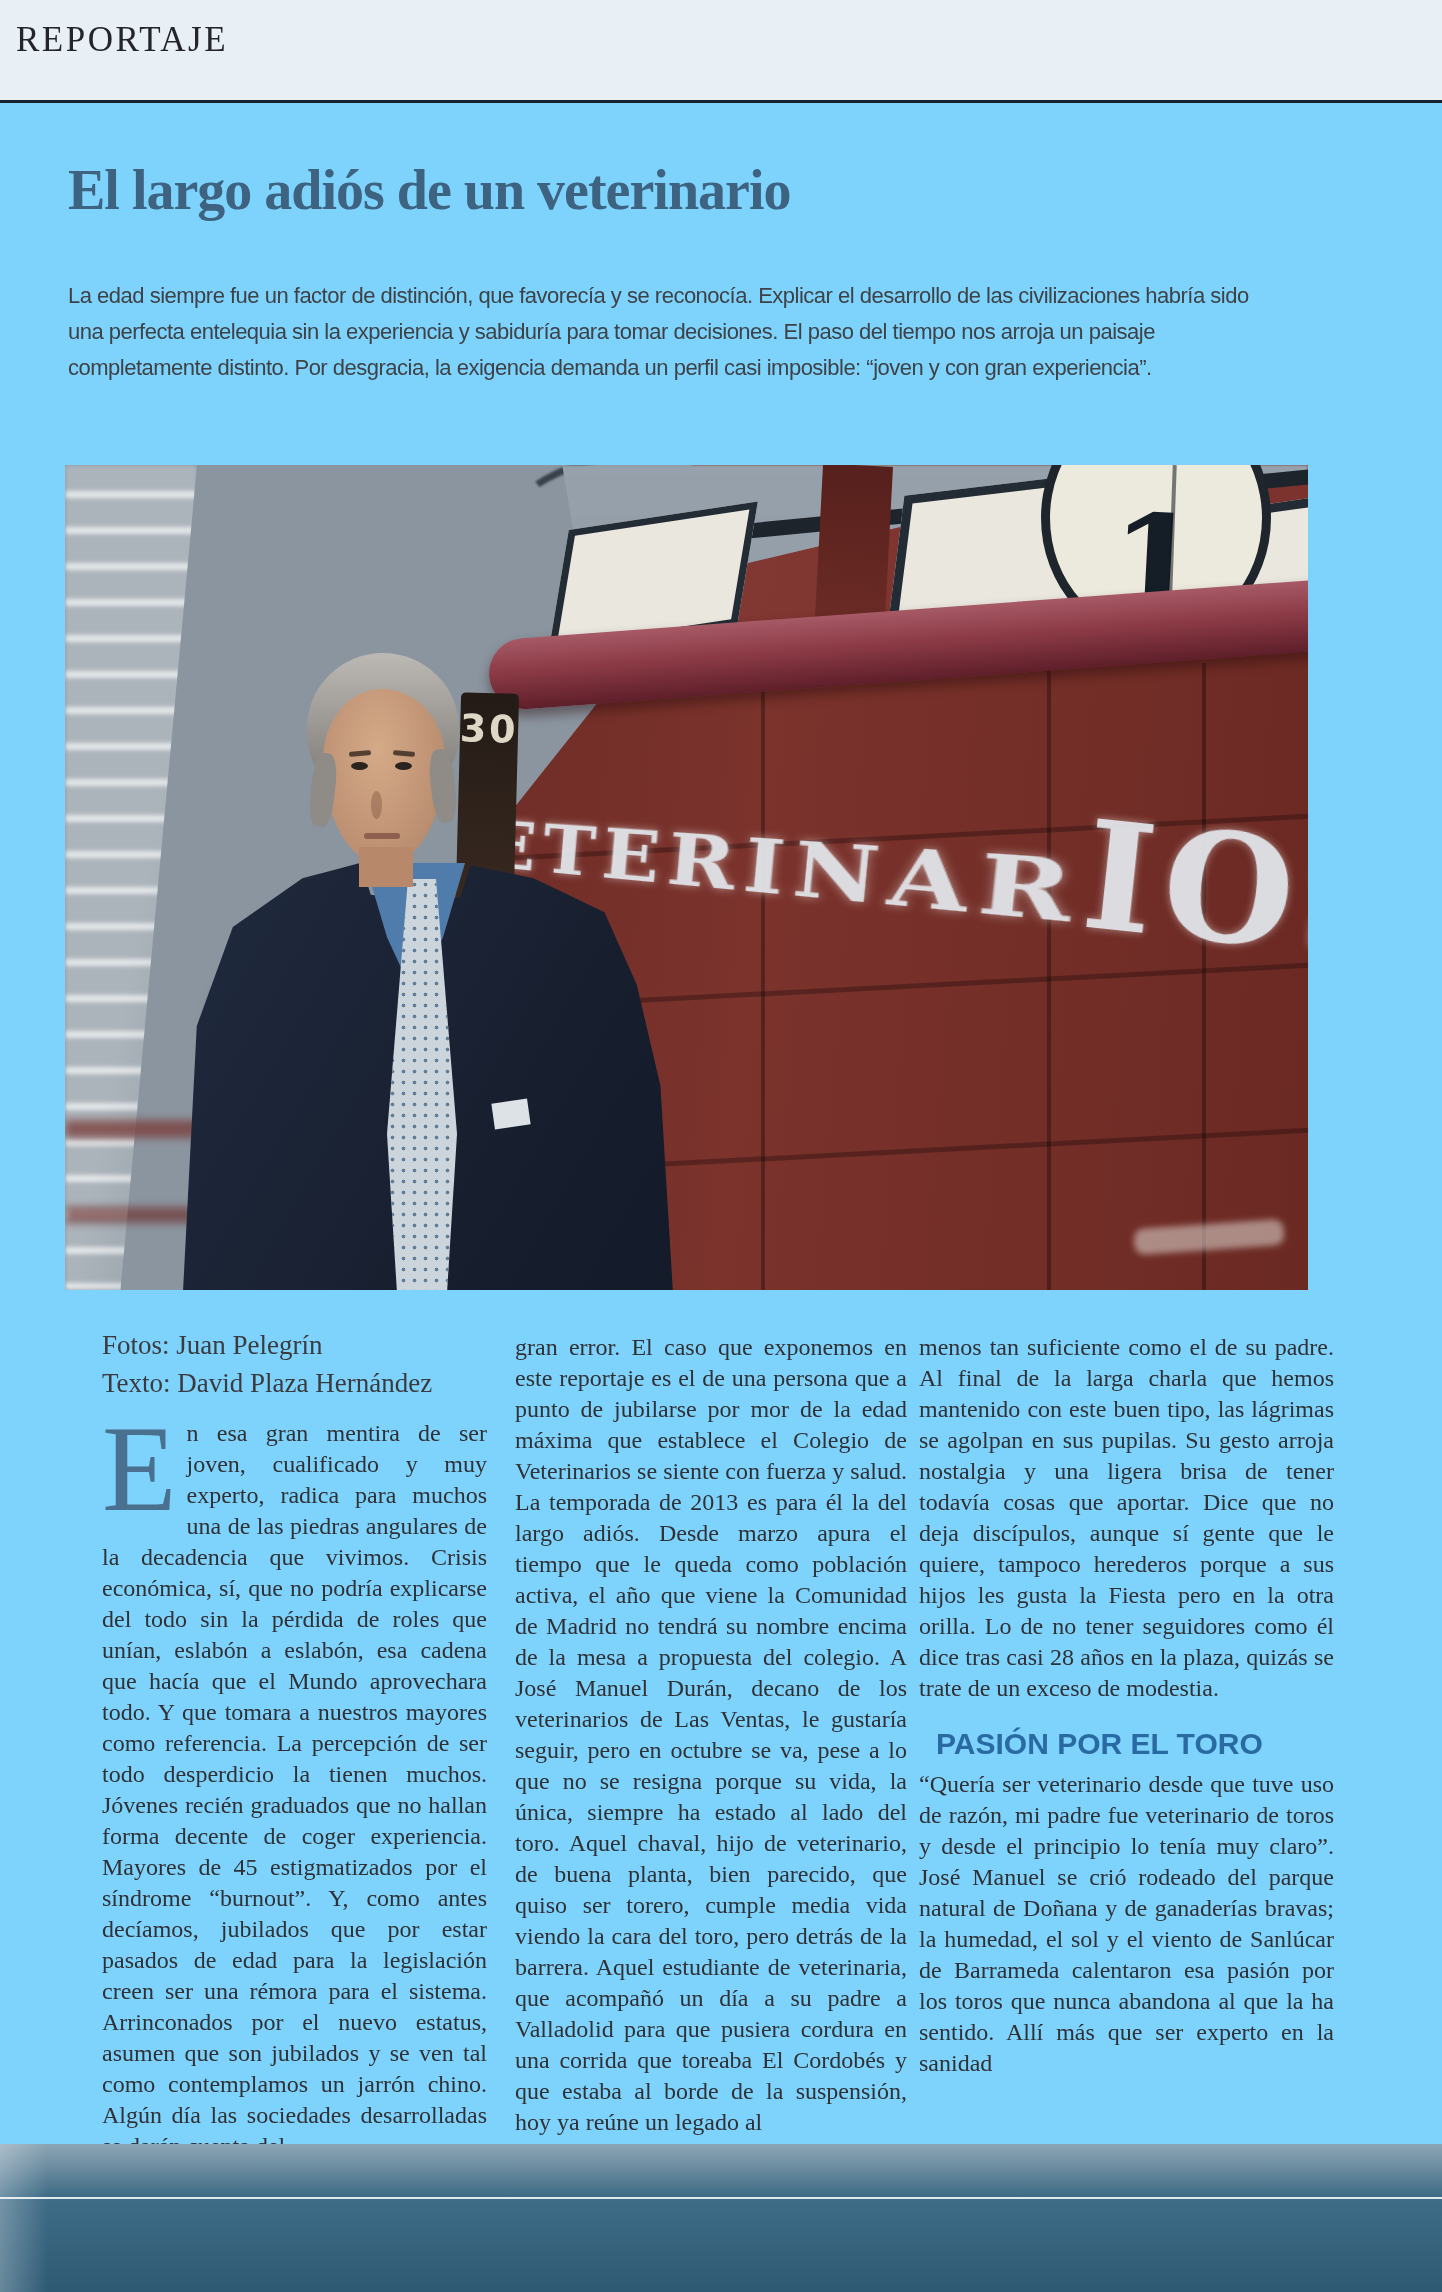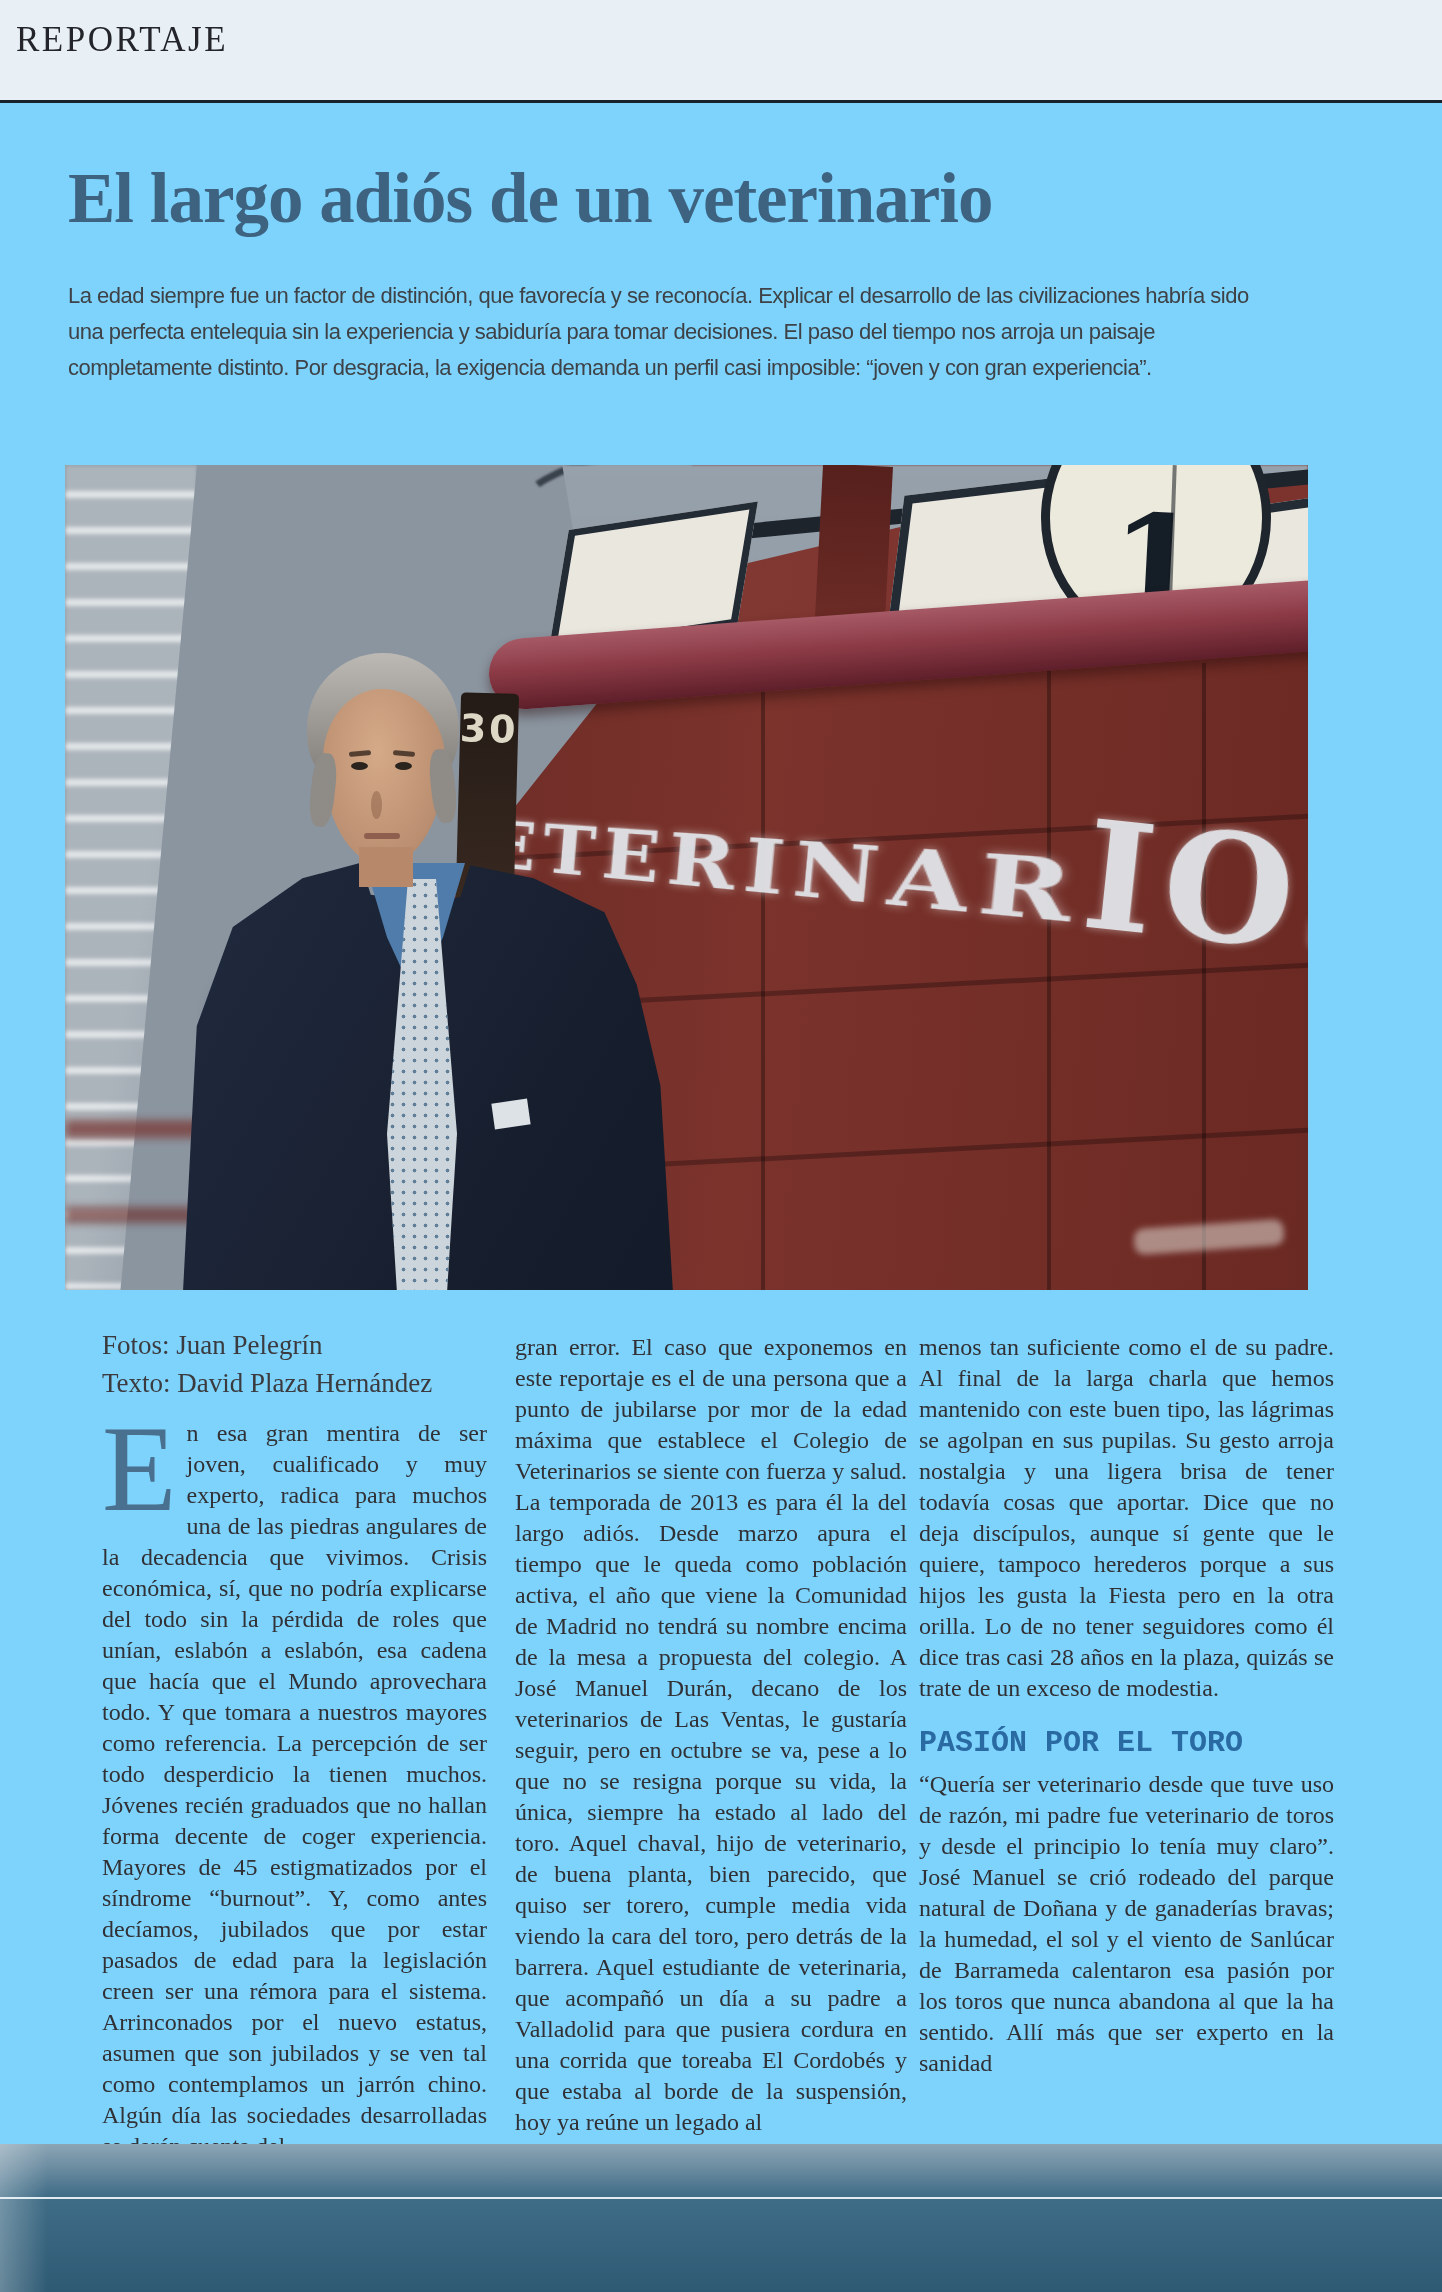--- a/index.html
+++ b/index.html
@@ -2,21 +2,21 @@
 <html lang="es"><head>
 <meta charset="utf-8">
 <style>
   html,body{margin:0;padding:0;background:#d8dde1;}
   .page{position:relative;width:1442px;height:2292px;background:#7dd3fc;overflow:hidden;
         font-family:"Liberation Serif",serif;color:#2f2f33;}
   .top-tint{position:absolute;left:0;top:0;width:100%;height:100px;background:#e8f0f6;}
   .kicker{position:absolute;left:16px;top:20px;font-size:35px;letter-spacing:2.5px;color:#23252b;
           font-family:"Liberation Serif",serif;}
   .rule{position:absolute;left:0;top:100px;width:100%;height:3px;background:#18232e;}
-  .title{position:absolute;left:68px;top:158px;width:1300px;margin:0;font-size:71px;font-weight:bold;
+  .title{position:absolute;left:68px;top:158px;width:1300px;margin:0;font-size:56px;font-weight:bold;
          color:#3d6381;letter-spacing:-1px;font-family:"Liberation Serif",serif;}
   .lead{position:absolute;left:68px;top:278px;width:1215px;margin:0;font-family:"Liberation Sans",sans-serif;
         font-size:22px;line-height:36px;color:#3e4247;letter-spacing:-0.5px;}
 
   
   .photo{position:absolute;left:65px;top:465px;width:1243px;height:825px;overflow:hidden;background:#7e8894;}
   .crowd{position:absolute;inset:-8px;filter:blur(3.5px);
     background:
       radial-gradient(circle at 15% 80%, rgba(74,111,158,.85) 0 95px, rgba(74,111,158,0) 130px),
       radial-gradient(circle at 27% 14%, rgba(188,62,50,.85) 0 20px, rgba(188,62,50,0) 34px),
@@ -118,21 +118,21 @@
 
   
   .credits{position:absolute;left:102px;top:1326px;width:388px;font-size:27px;line-height:38px;color:#3b3b3f;}
   .col{position:absolute;top:1332px;font-size:24px;line-height:31px;text-align:justify;color:#303035;}
   .col p{margin:0;}
   .col-1{left:102px;width:385px;top:1418px;}
   .col-2{left:515px;width:392px;}
   .col-3{left:919px;width:415px;}
   .dropcap{float:left;font-size:122px;line-height:94px;padding:4px 10px 0 0;color:#49708e;
     font-family:"Liberation Serif",serif;}
-  .subhead{margin:24px 0 10px 0;font-family:Liberation Mono, monospace;font-weight:bold;
+  .subhead{margin:24px 0 10px 17px;font-family:Liberation Sans, sans-serif;font-weight:bold;
     font-size:30px;color:#2a6aa2;letter-spacing:0;}
 
   
   .bottom-band{position:absolute;left:0;top:2144px;width:100%;height:148px;
     background:linear-gradient(90deg, rgba(255,255,255,.28), rgba(255,255,255,0) 48px),
                linear-gradient(180deg,#8ba5b5 0px,#6e8ea2 22px,#3f6c86 52px,#2e5a74 100%);}
   .band-line{position:absolute;left:0;top:53px;width:100%;height:2px;background:rgba(242,249,252,.9);}
 </style>
 </head>
 <body>

